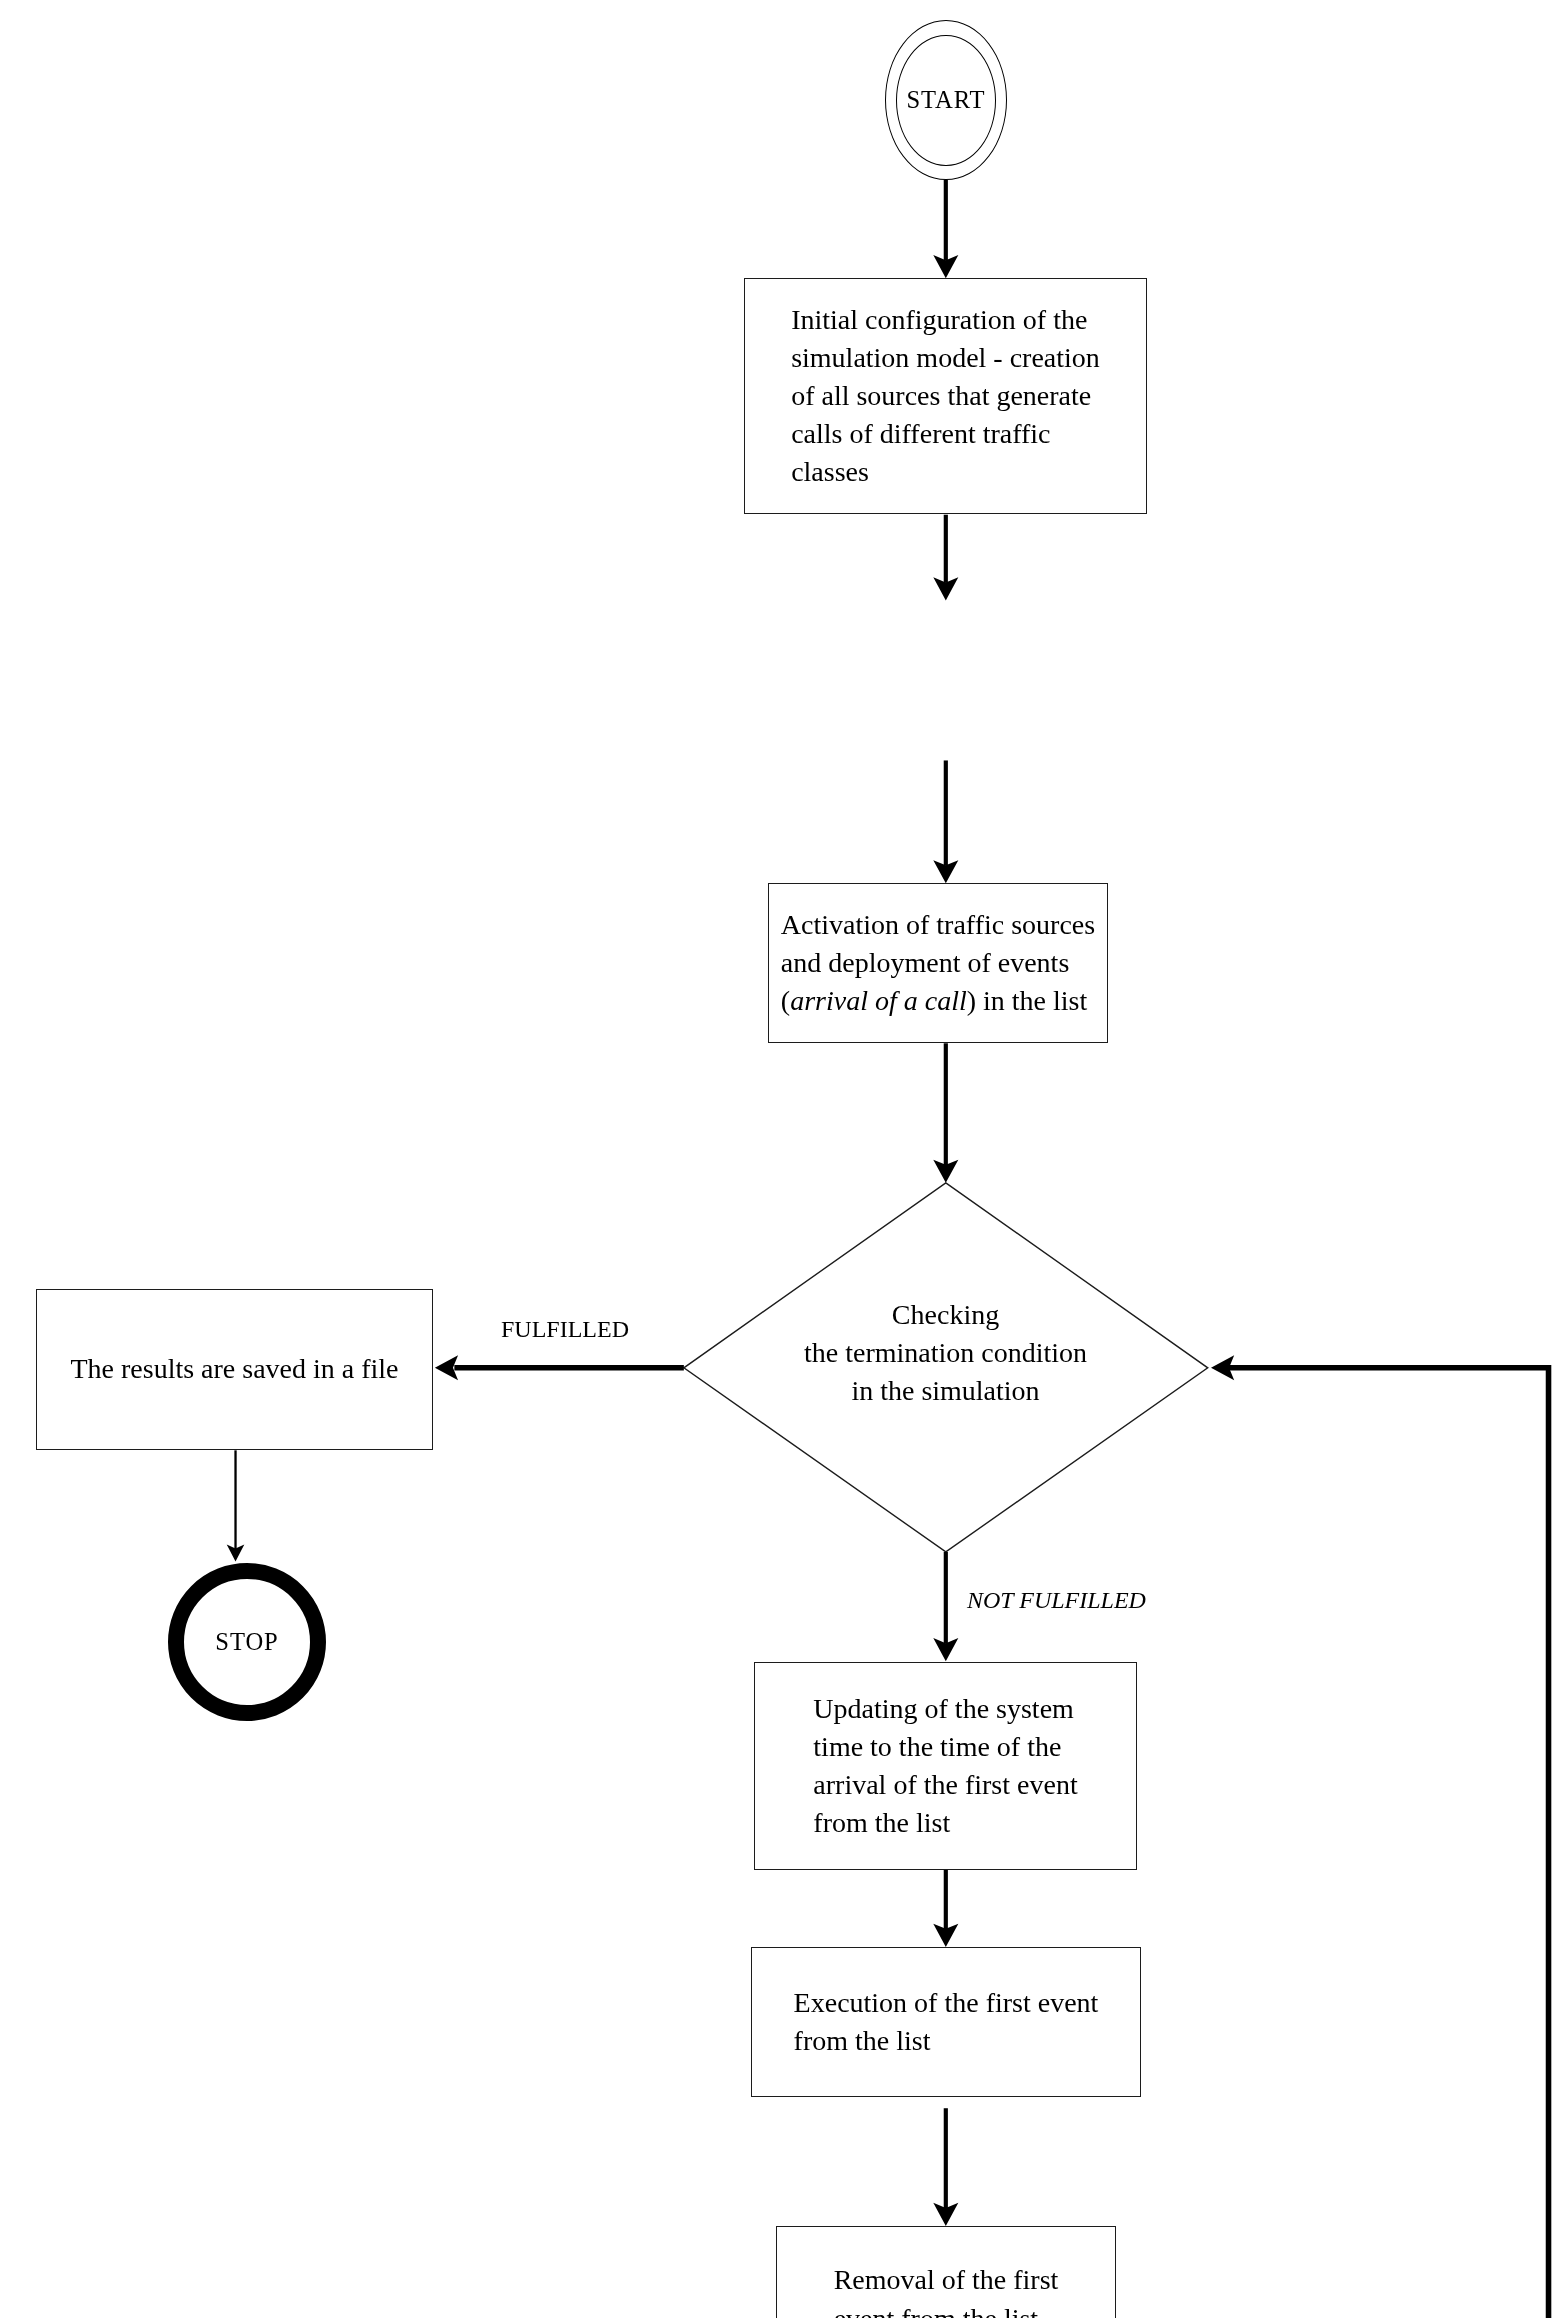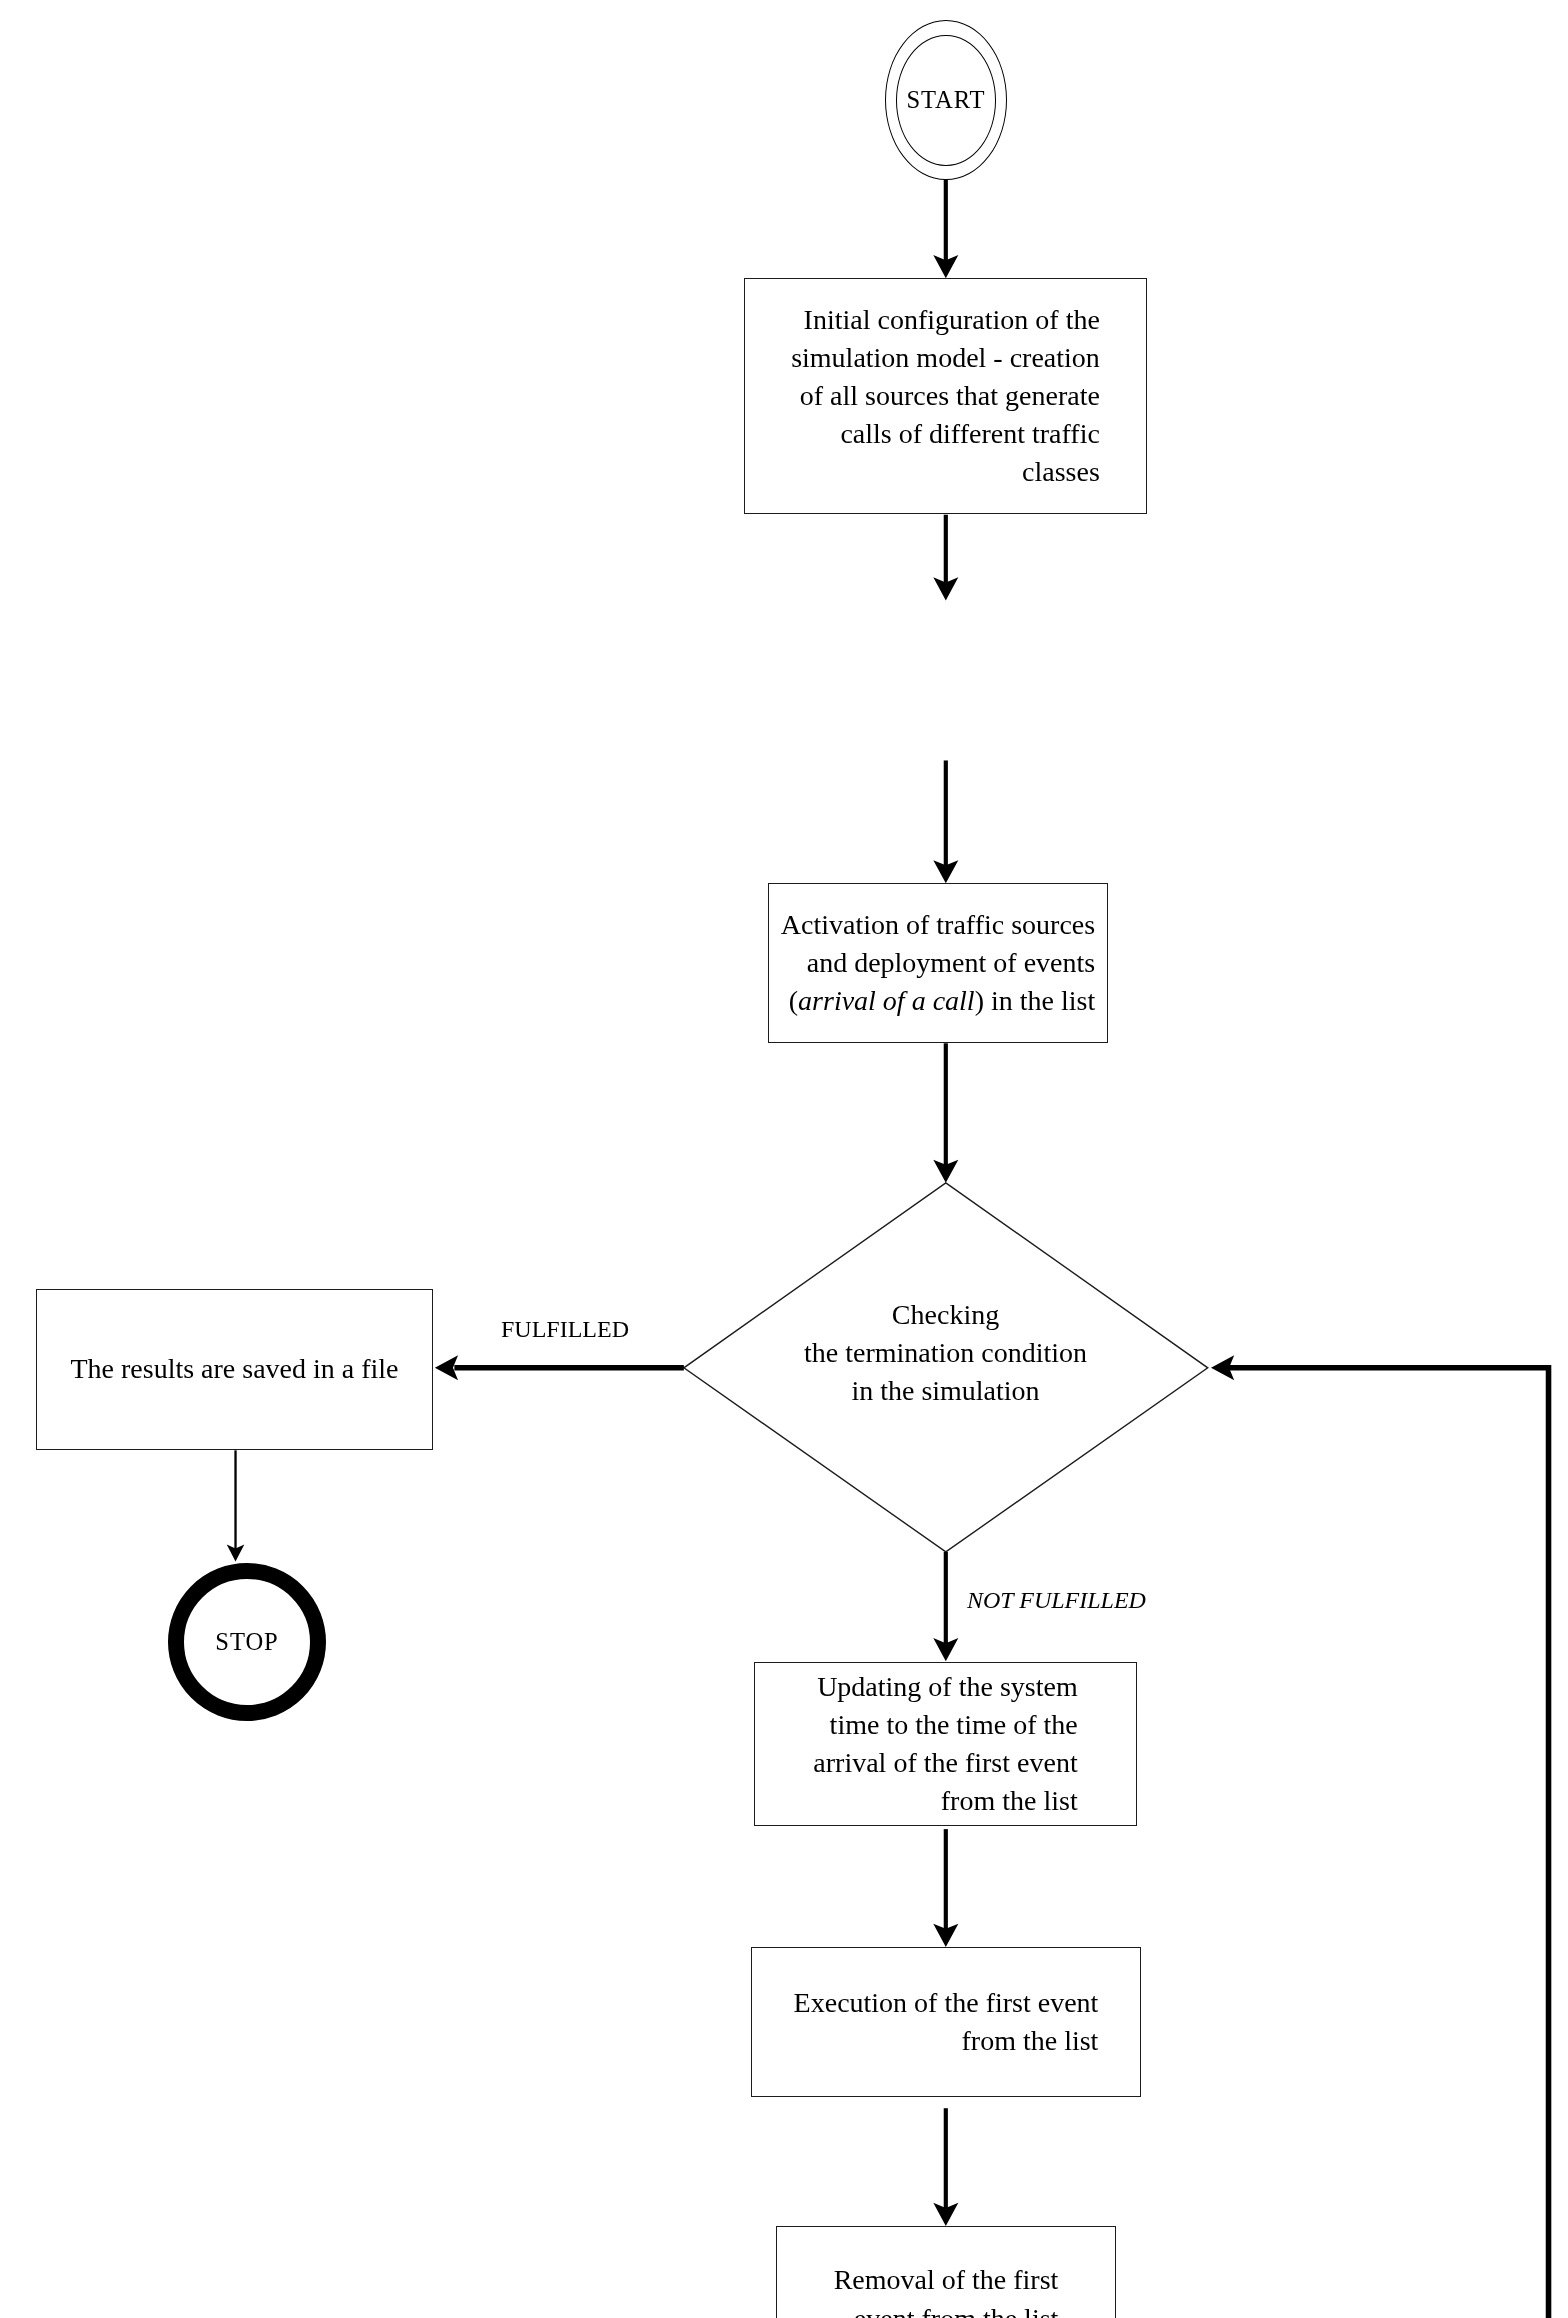--- a/index.html
+++ b/index.html
@@ -21,21 +21,21 @@
     left: 0; top: 0;
     width: 1568px;
     height: 2514px;
   }
   .node {
     position: absolute;
     box-sizing: border-box;
     display: flex;
     align-items: center;
     justify-content: center;
-    text-align: right;
+    text-align: left;
   }
   .process {
     border: 1.4px solid #1c1c1c;
     background: #ffffff;
   }
   .node-text {
     white-space: pre-line;
     font-size: 28px;
     line-height: 1.36;
     color: #000000;
@@ -83,21 +83,21 @@
   }
   .label-not-fulfilled {
     left: 967px; top: 1600px;
     transform: translateY(-50%);
     font-style: italic;
   }
   .box-initial   { left: 744px; top:  278px; width: 403px; height: 236px; }
   .box-settime   { left: 744px; top: 601px; width: 403px; height: 160px; }
   .box-activate  { left: 744px; top: 883px; width: 340px; height: 160px; margin-left: 24px; }
   .box-results   { left:   36px; top: 1289px; width: 397px; height: 161px; }
-  .box-update    { left: 754px; top: 1662px; width: 383px; height: 164px; }
+  .box-update    { left: 754px; top: 1662px; width: 383px; height: 208px; }
   .box-execute   { left: 751px; top: 1947px; width: 390px; height: 150px; }
   .box-remove    { left: 776px; top: 2226px; width: 340px; height: 147px; }
   .italic { font-style: italic; }
 </style>
 </head>
 <body>
 
 <div id="canvas">
 
   <svg class="connectors" viewBox="0 0 3382 5422" xmlns="http://www.w3.org/2000/svg">

